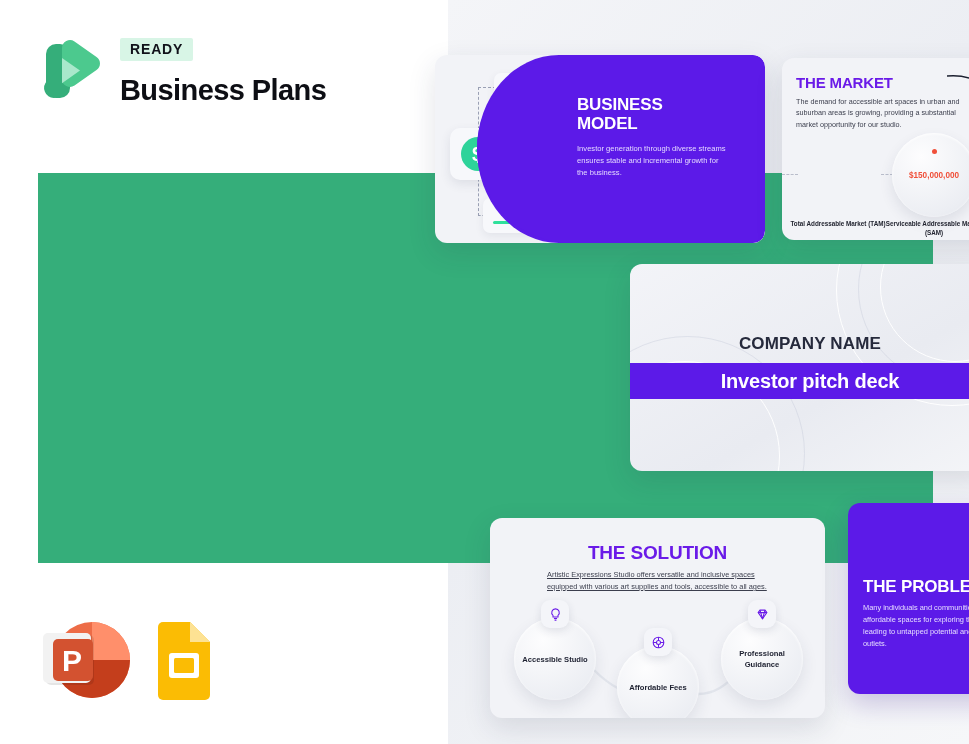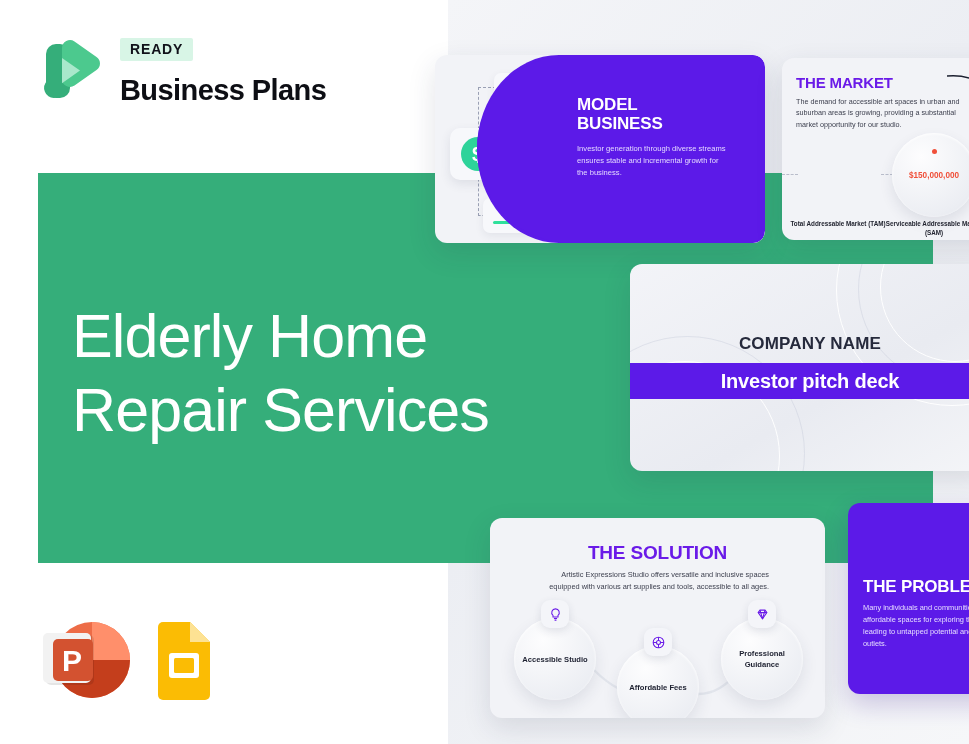--- a/index.html
+++ b/index.html
@@ -113,22 +113,22 @@
   .cn-shadowring{ position:absolute; border-radius:50%; border:1px solid rgba(190,196,212,.35); }
   .cn-company{ position:absolute; left:0; right:0; top:70px; text-align:center;
                font-size:17px; font-weight:800; color:#262a3c; letter-spacing:.01em;}
   .cn-band{ position:absolute; left:0; right:0; top:99px; height:36px; background:#5c1ae8;}
   .cn-band span{ display:block; text-align:center; line-height:36px; color:#fff; font-size:20px; font-weight:800; letter-spacing:-.01em;}
 
   
   .s-sl{ left:490px; top:518px; width:335px; height:200px; }
   .sl-title{ position:absolute; left:0; right:0; top:24px; text-align:center;
              font-size:19px; font-weight:800; color:#6a1ae8; letter-spacing:-.01em;}
-  .sl-desc{ position:absolute; left:57px; width:222px; top:51px; text-align:right;
-            font-size:7.4px; line-height:1.62; color:#3b3e4d;}
+  .sl-desc{ position:absolute; left:57px; width:222px; top:51px; text-align:left;
+            font-size:7.4px; line-height:1.62; color:#3b3e4d;text-decoration:underline;}
   .sl-node{ position:absolute; width:82px; height:82px; border-radius:50%;
             background:radial-gradient(circle at 35% 28%,#fdfdfe 0%,#eceef3 75%,#e3e6ed 100%);
             box-shadow:0 7px 16px rgba(40,50,80,.10), inset 0 1px 3px #fff;
             display:flex; align-items:center; justify-content:center;}
   .sl-node span{ font-size:7.6px; font-weight:800; color:#1d2030; text-align:center; line-height:1.45;}
   .sl-n1{ left:24px; top:100px;}
   .sl-n2{ left:127px; top:128px;}
   .sl-n3{ left:231px; top:100px;}
   .sl-badge{ position:absolute; width:28px; height:28px; border-radius:9px;
              background:#f4f5f9; box-shadow:0 3px 8px rgba(40,50,80,.12);
@@ -161,24 +161,20 @@
         <path d="M24 12 a8 8 0 0 1 12.5 -6.6 l22 15.5 a8 8 0 0 1 0 13.2 l-22 15.5 A8 8 0 0 1 24 43 z" fill="#4cc98e"></path>
         <path d="M24 22 l18 12.6 -18 12.6 z" fill="#a9e8cb"></path>
       </svg>
     </div>
     <div class="brand-text">
       <div class="ready-badge">READY</div>
       <div class="brand-title">Business Plans</div>
     </div>
   </div>
 
-  <div class="hero-title">
-    <div>Elderly Home</div>
-    <div>Repair Services</div>
-  </div>
 
   <div class="footer">
     <div class="ppt-icon">
       <svg width="92" height="86" viewBox="0 0 92 86">
         <circle cx="52" cy="43" r="38" fill="#ed6c47"></circle>
         <path d="M52 5 a38 38 0 0 1 38 38 h-38 z" fill="#ff8f6b"></path>
         <path d="M14 43 h76 a38 38 0 0 1 -38 38 a38 38 0 0 1 -38 -38 z" fill="#c43e1c"></path>
         <rect x="6" y="18" width="48" height="50" rx="5" fill="#000" opacity=".10"></rect>
         <rect x="3" y="16" width="48" height="50" rx="5" fill="#f2f2f2"></rect>
         <rect x="13" y="22" width="40" height="42" rx="5" fill="#d35230"></rect>
@@ -218,22 +214,22 @@
       </div>
       <div class="bm-pill bm-p3">
         <span>Commissioned Art Sales</span>
         <i></i>
       </div>
     </div>
 
     <div class="bm-purple"></div>
     <div class="bm-purple-inner">
       <div class="bm-title">
+        <div>BUSINESS</div>
         <div>MODEL</div>
-        <div>BUSINESS</div>
       </div>
       <div class="bm-desc">Investor generation through diverse streams ensures stable and incremental growth for the business.</div>
     </div>
   </div>
 
   <div class="slide s-mk">
     <div class="mk-title">THE MARKET</div>
     <div class="mk-desc">The demand for accessible art spaces in urban and suburban areas is growing, providing a substantial market opportunity for our studio.</div>
     <div class="mk-arrow">
       <svg width="56" height="36" viewBox="0 0 56 36">

